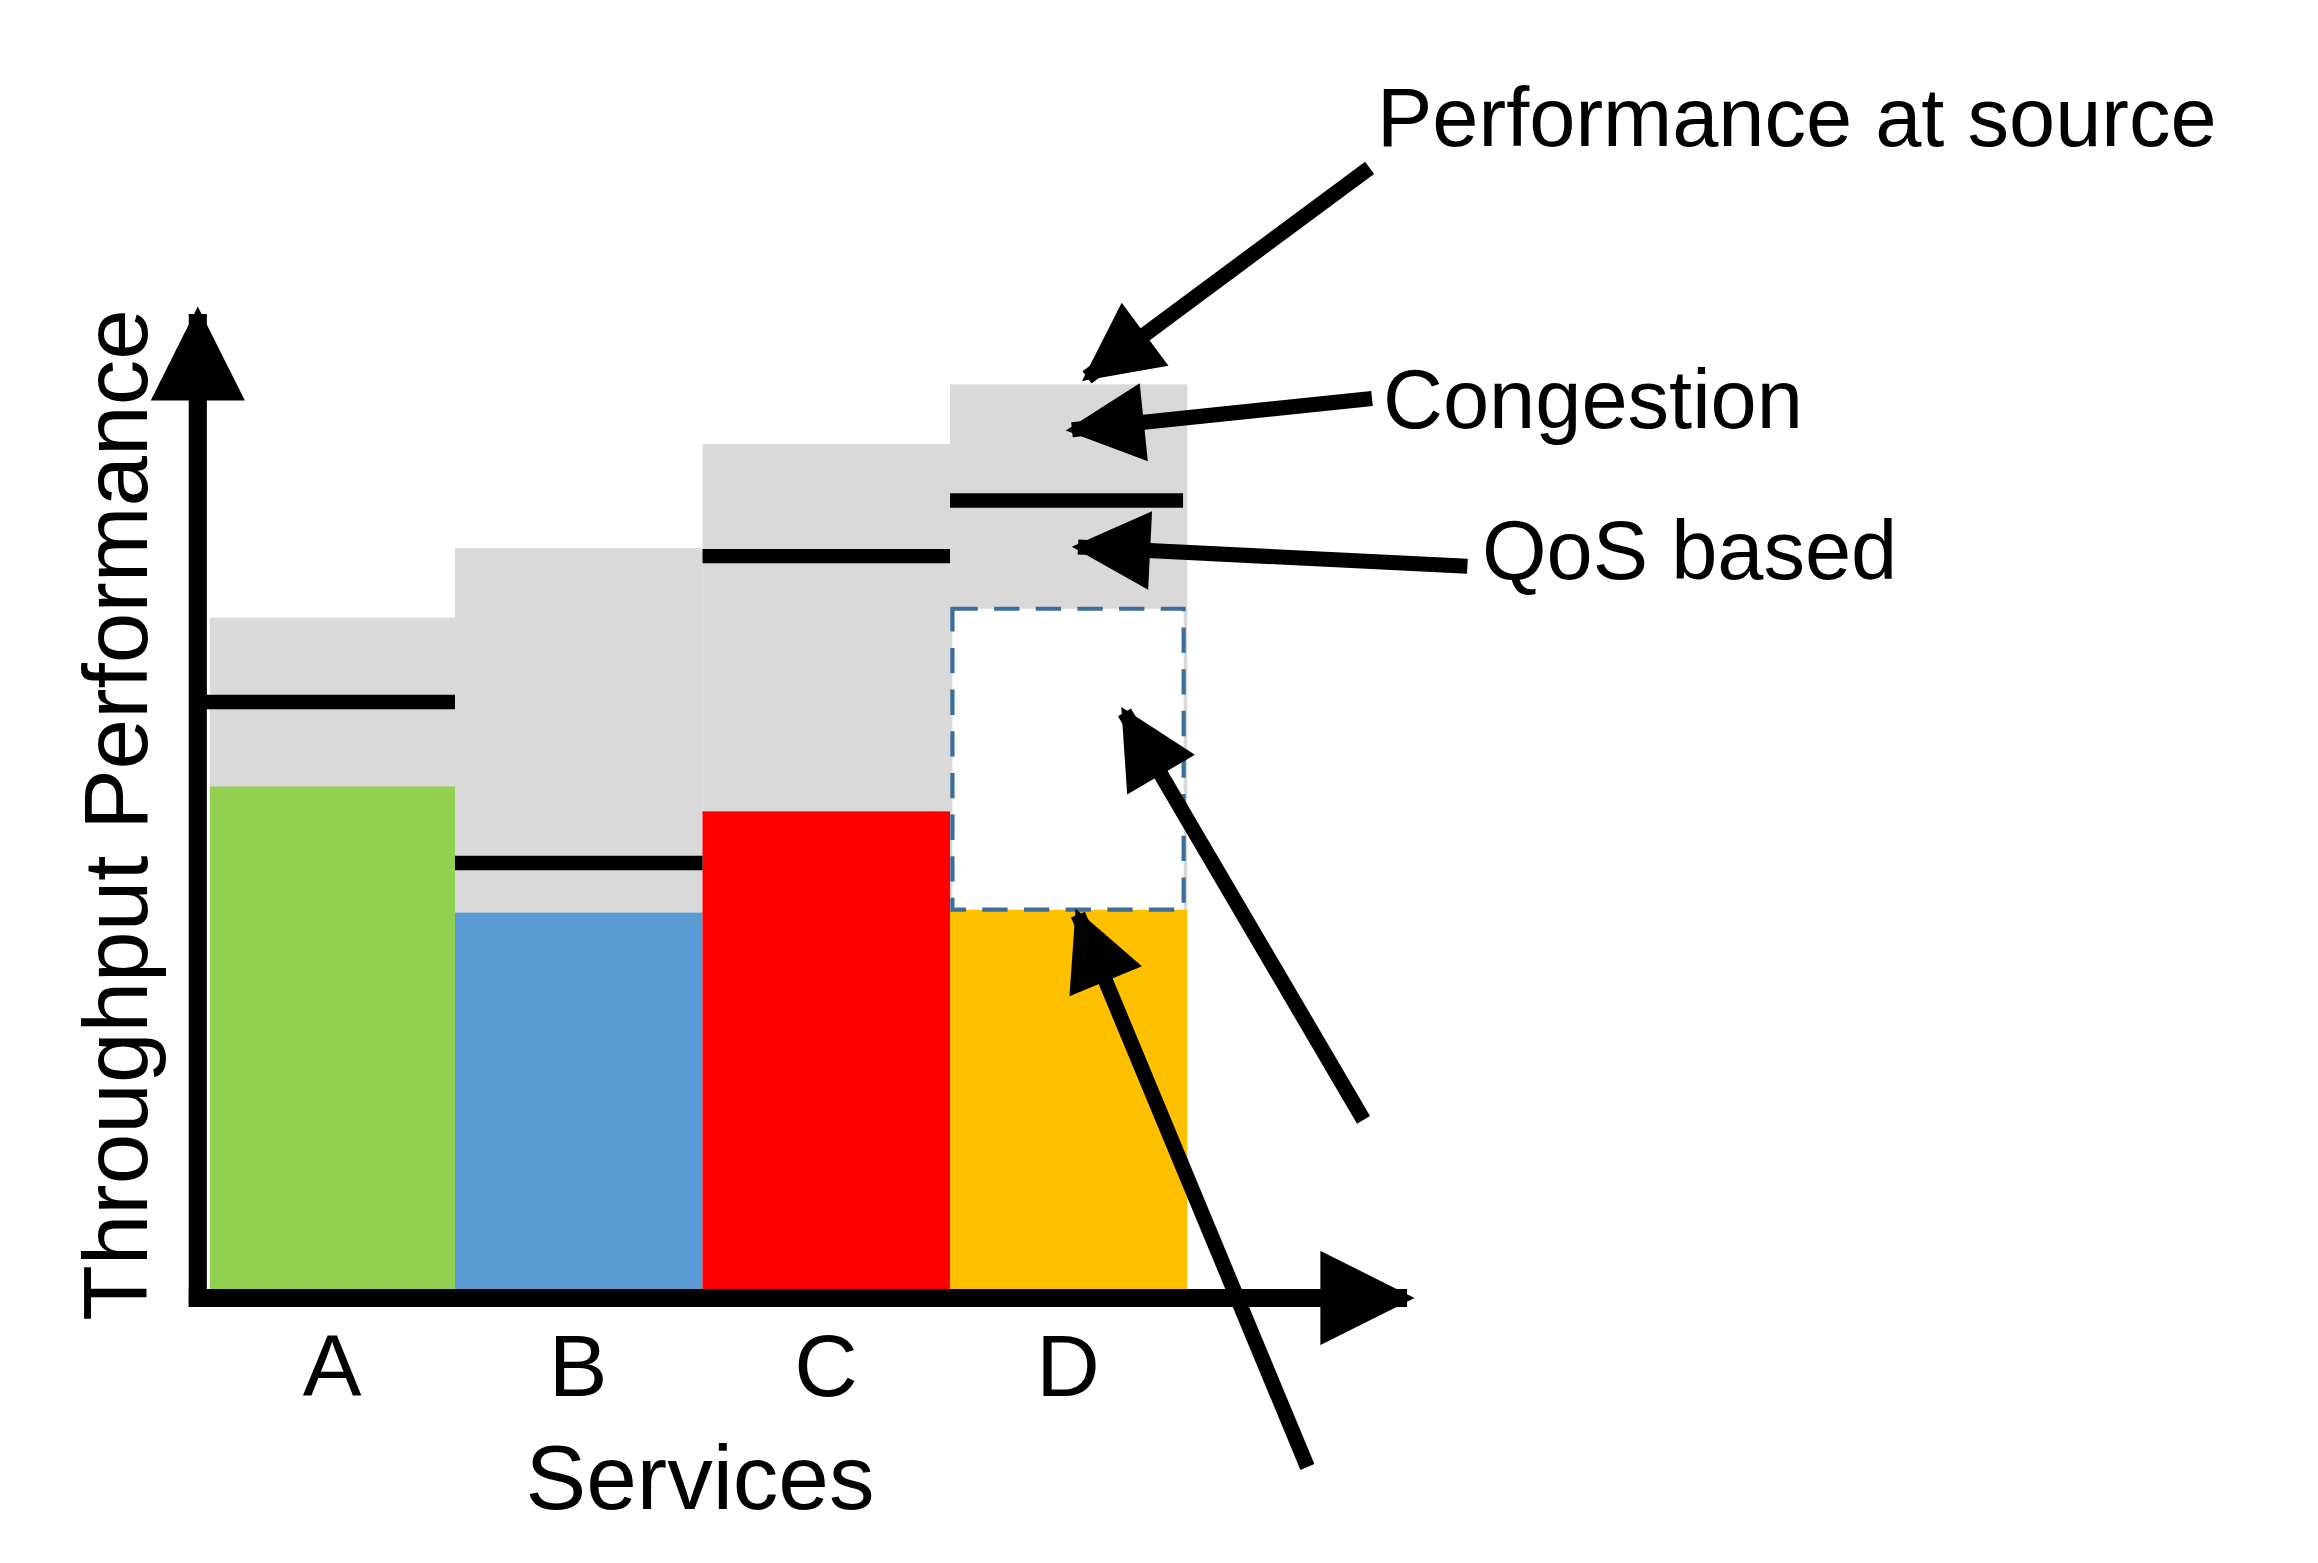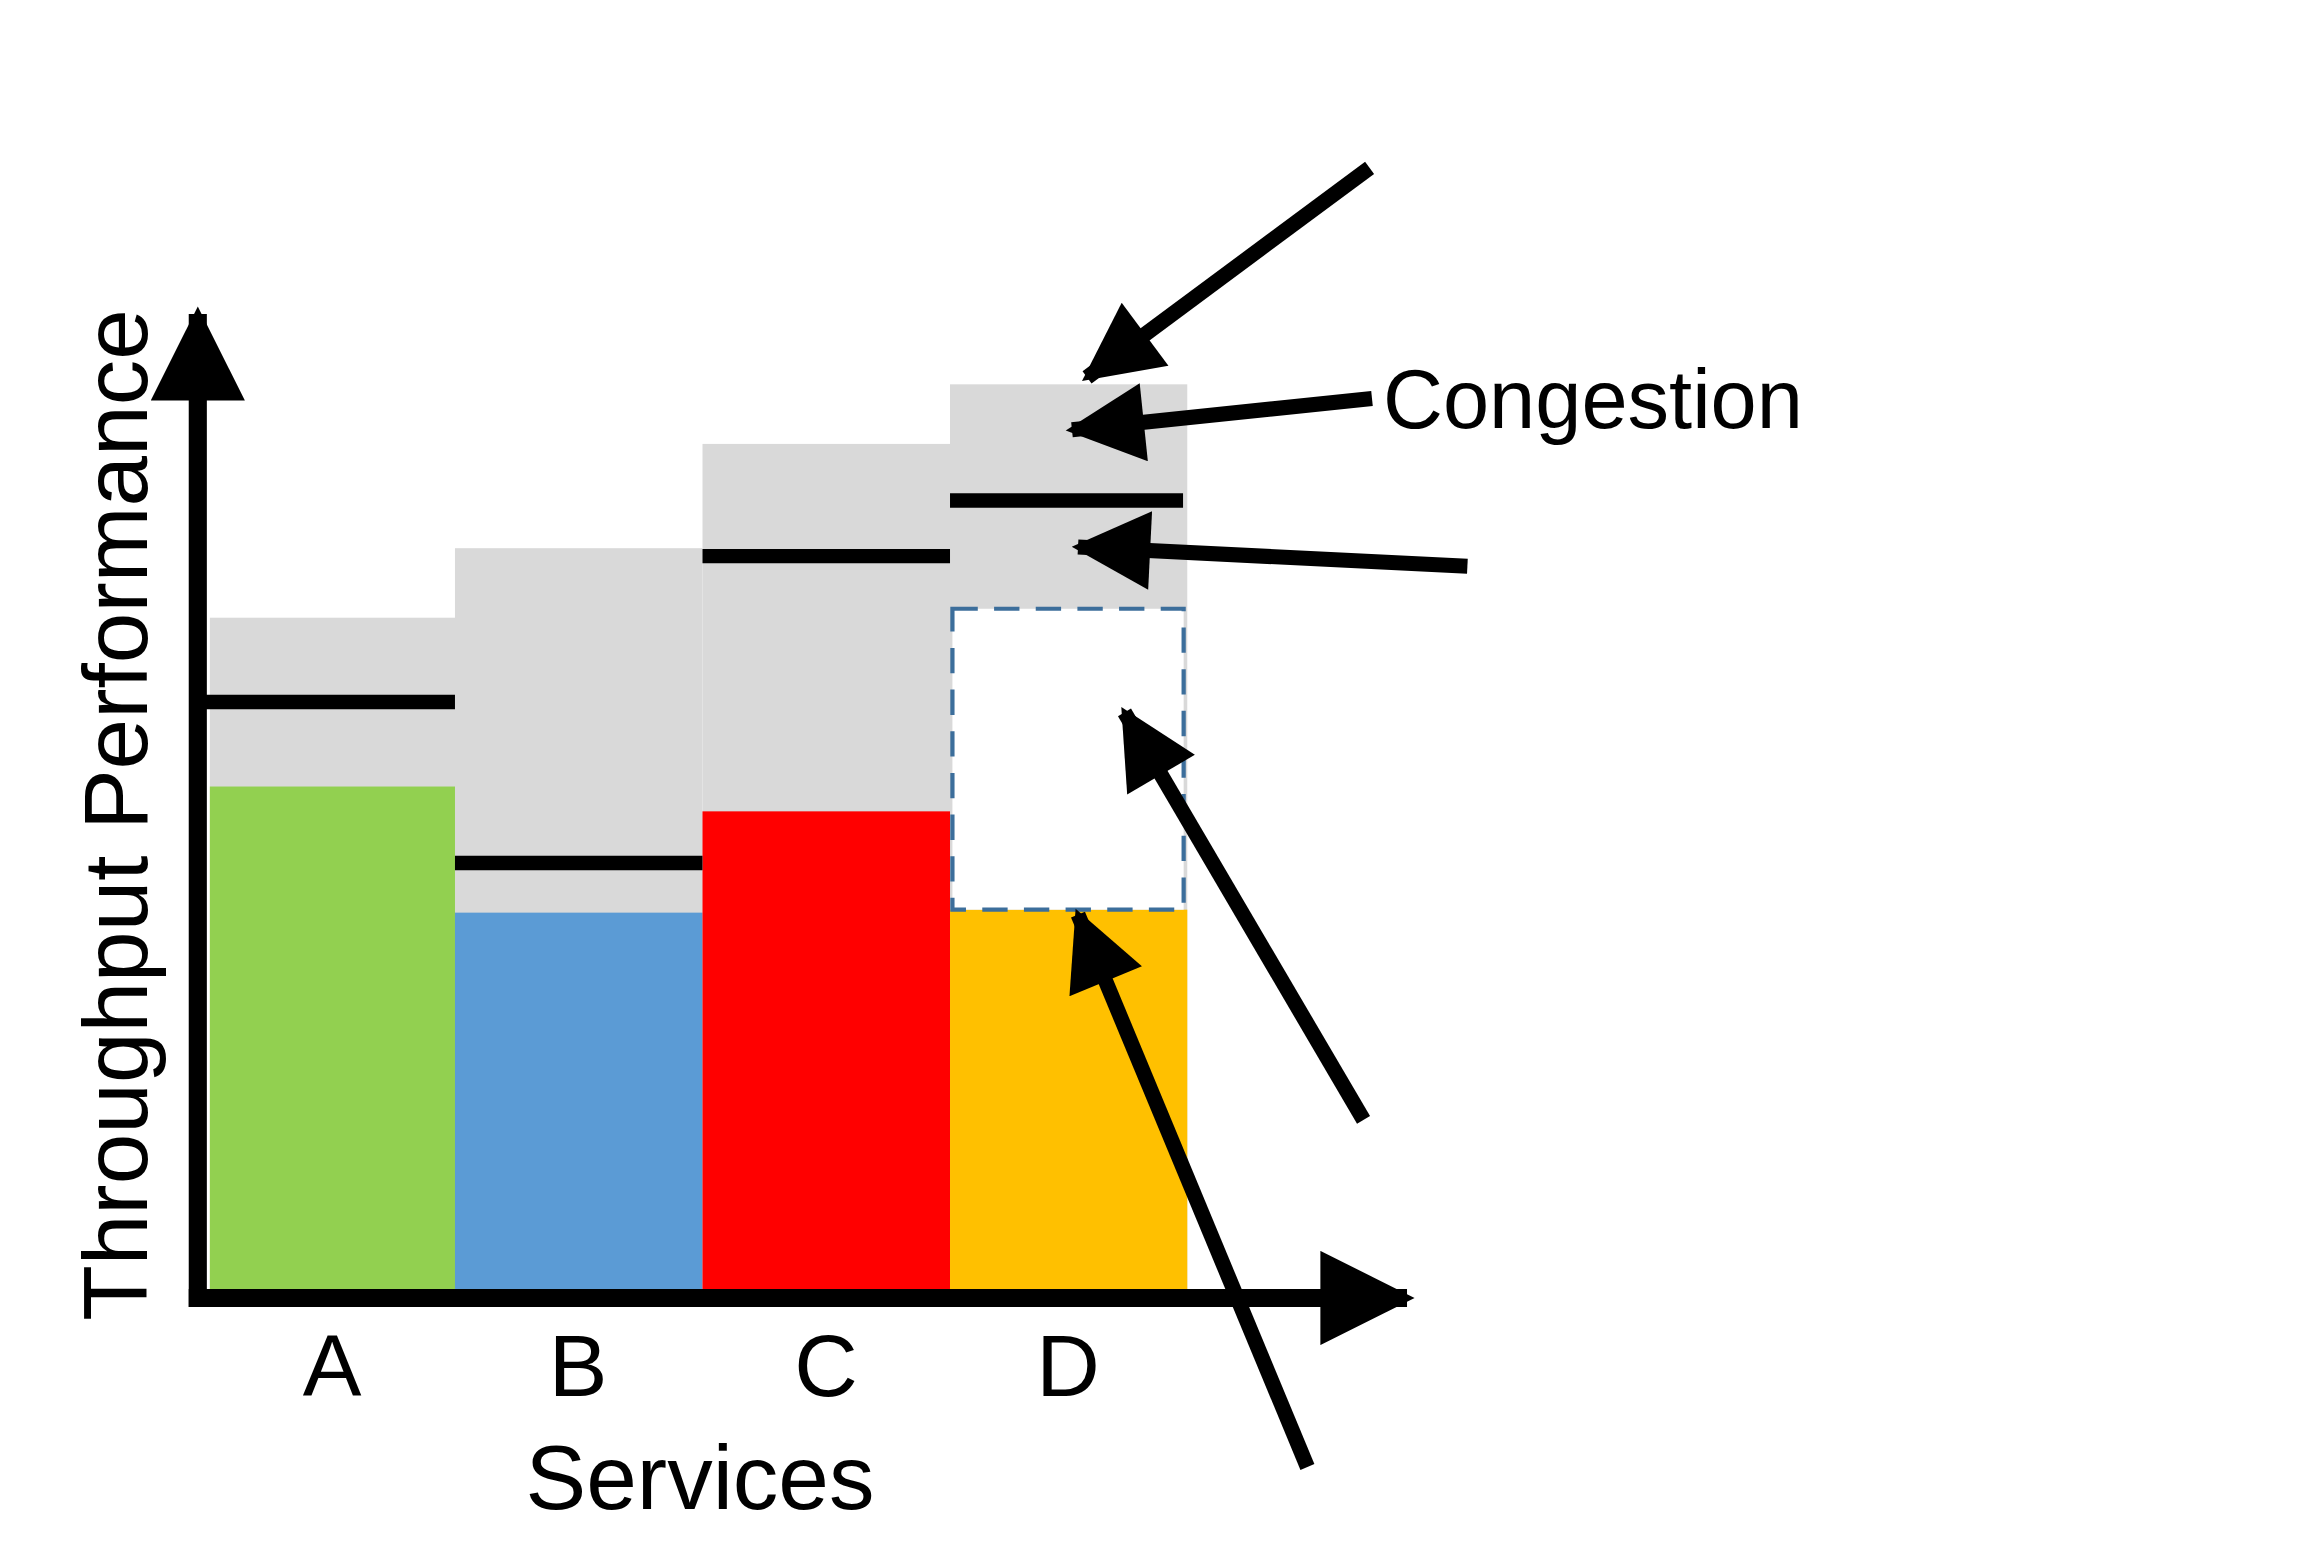--- a/index.html
+++ b/index.html
@@ -68,15 +68,17 @@
 
   <div class="txt axis-title xlabel" style="left:700px;top:1478px;text-align:right;">Services</div>
 
   <div id="cat-labels">
       <div class="txt cat-label" style="left: 332px; top: 1366px;">A</div>
       <div class="txt cat-label" style="left: 578px; top: 1366px;">B</div>
       <div class="txt cat-label" style="left: 826px; top: 1366px;">C</div>
       <div class="txt cat-label" style="left: 1068px; top: 1366px;">D</div>
     </div>
 
+  <div class="txt annot" style="left:1377px;top:118px;">Performance at source</div>
   <div class="txt annot" style="left:1383px;top:400px;">Congestion</div>
+  <div class="txt annot" style="left:1482px;top:551px;">QoS based</div>
 </div>
 
 
 </body></html>

